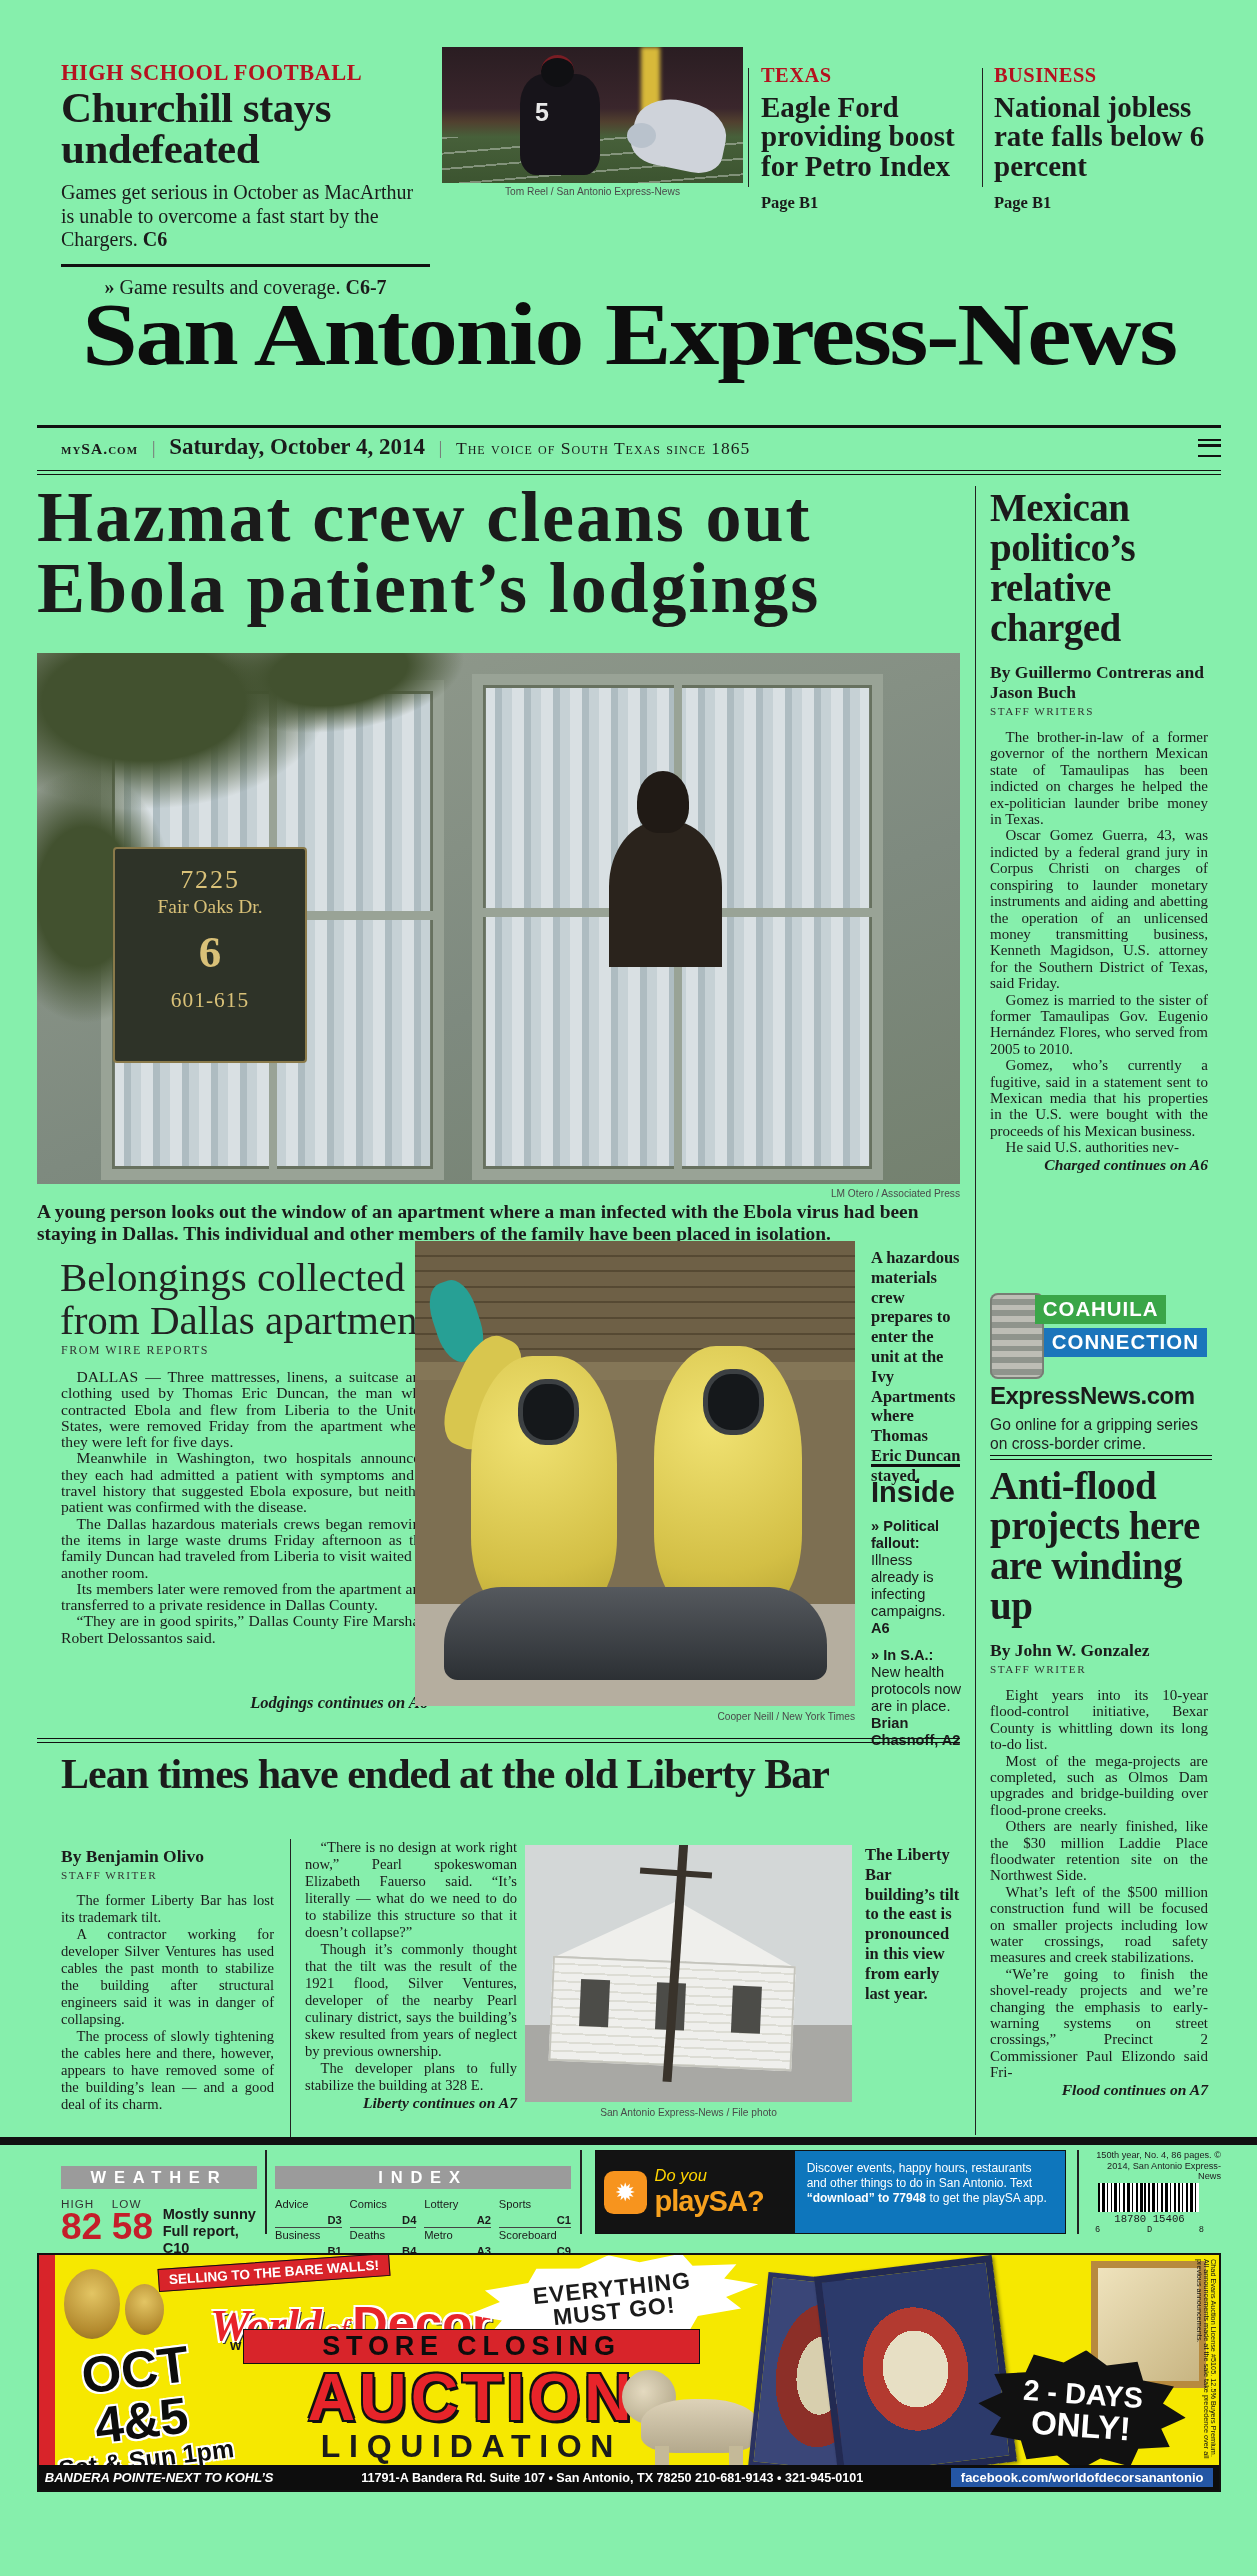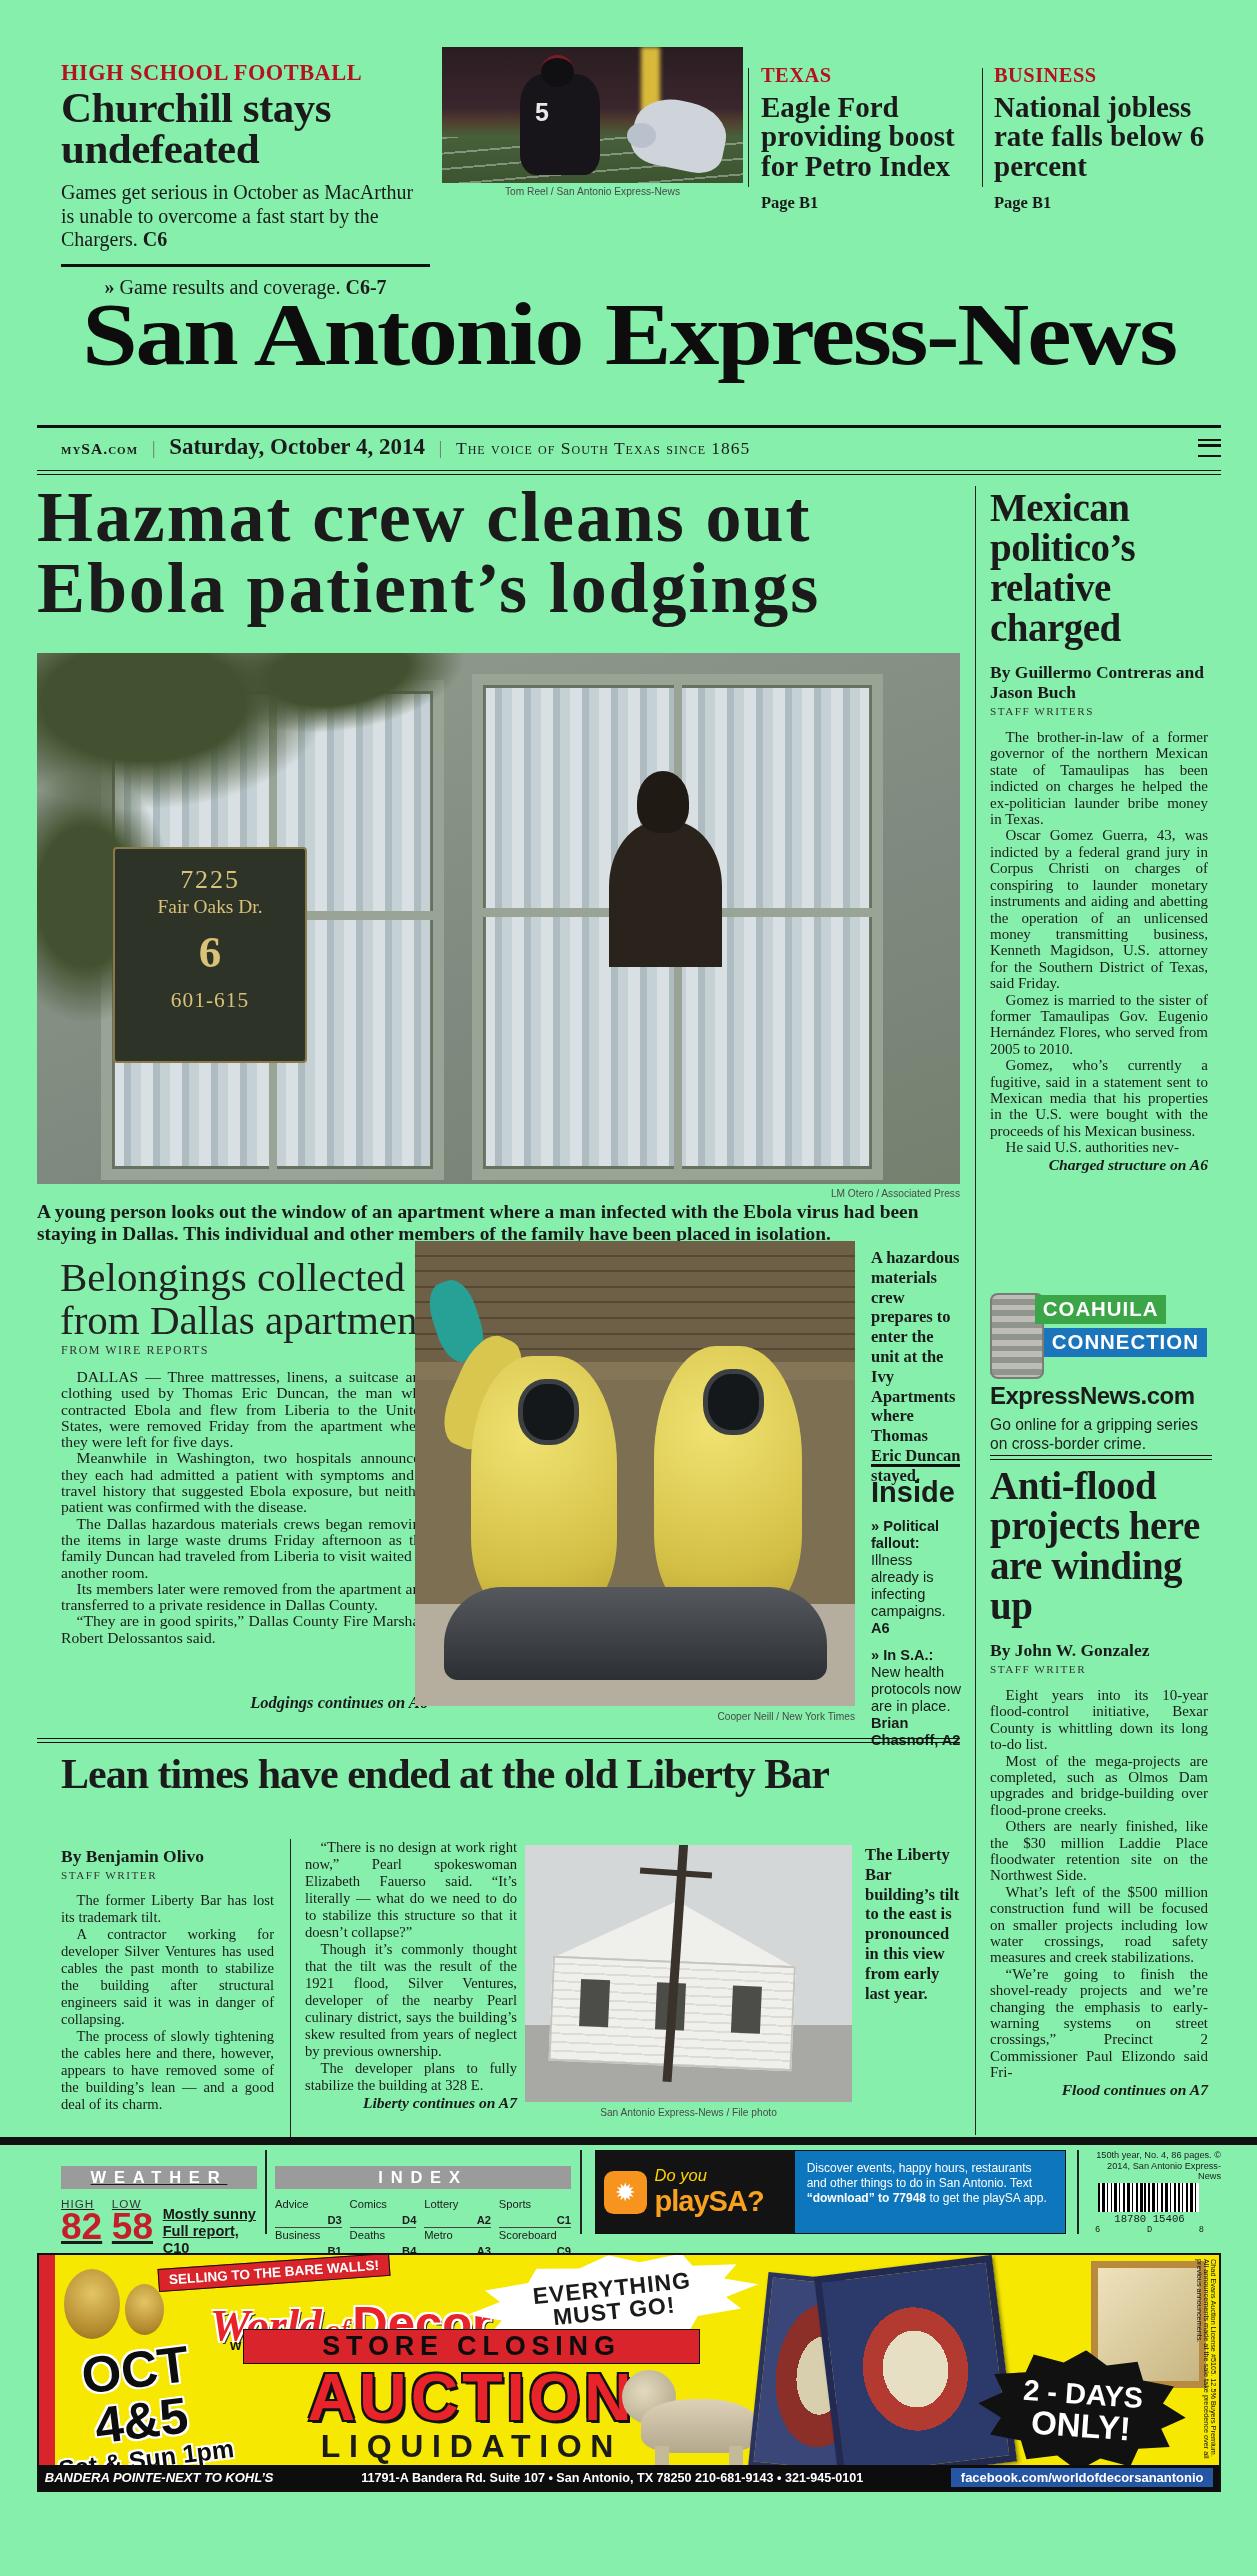--- a/index.html
+++ b/index.html
@@ -149,21 +149,21 @@
   #bldg .w1{left:29px;} #bldg .w2{left:105px;} #bldg .w3{left:181px;}
   #pole{position:absolute;left:146px;top:-5.8px;width:8.7px;height:243px;background:#39332b;transform:rotate(4deg);}
   #cross{position:absolute;left:115px;top:25px;width:72px;height:5.8px;background:#39332b;transform:rotate(4deg);}
   #lib-credit{left:525px;top:2107px;width:327px;text-align:center;}
   #lib-cap{left:865px;top:1845px;width:97px;font-weight:bold;font-size:16.5px;line-height:1.2;}
 
   
   #bigbar{left:0;top:2137px;width:1258px;height:7.8px;}
   .grayhead{background:#9b9b9b;color:#fff;font-family:"Liberation Sans",sans-serif;
      font-weight:bold;text-align:center;letter-spacing:7.8px;font-size:16.5px;line-height:23px;}
-  #wx{left:61px;top:2166px;width:196px;text-decoration:underline;}
+  #wx{left:61px;top:2166px;width:196px;}
   #wx .row{display:flex;align-items:flex-start;gap:9.7px;margin-top:7.8px;font-family:"Liberation Sans",sans-serif;}
   #wx .lbl{font-size:11.7px;color:#333;letter-spacing:1px;}
   #wx .num{font-size:37px;font-weight:bold;color:#c41e2a;line-height:.9;}
   #wx .cond{font-size:14.6px;font-weight:bold;line-height:1.15;padding-top:9.7px;}
   .stripline{top:2150px;height:84px;width:1.9px;}
   #ix{left:275px;top:2166px;width:296px;}
   #ix .grid{margin-top:7.8px;display:grid;grid-template-columns:repeat(4,1fr);grid-auto-flow:column;grid-template-rows:repeat(3,1fr);column-gap:7.8px;font-family:"Liberation Sans",sans-serif;font-size:11.2px;}
   #ix .e{display:flex;justify-content:space-between;border-bottom:1px solid #444;line-height:14.6px;}
   #ix .e b{font-weight:bold;margin-top:16px;}
   #psa{left:595px;top:2150px;width:471px;height:84px;display:flex;border:1px solid #111;box-sizing:border-box;}
@@ -354,21 +354,21 @@
     <div class="colhl">Mexican politico’s relative charged</div>
     <div class="colby">By Guillermo Contreras and Jason Buch</div>
     <div class="colrole role">STAFF WRITERS</div>
     <div class="colbody">
       <p>The brother-in-law of a former governor of the northern Mexican state of Tamaulipas has been indicted on charges he helped the ex-politician launder bribe money in Texas.</p>
       <p>Oscar Gomez Guerra, 43, was indicted by a federal grand jury in Corpus Christi on charges of conspiring to launder monetary instruments and aiding and abetting the operation of an unlicensed money transmitting business, Kenneth Magidson, U.S. attorney for the Southern District of Texas, said Friday.</p>
       <p>Gomez is married to the sister of former Tamaulipas Gov. Eugenio Hernández Flores, who served from 2005 to 2010.</p>
       <p>Gomez, who’s currently a fugitive, said in a statement sent to Mexican media that his properties in the U.S. were bought with the proceeds of his Mexican business.</p>
       <p>He said U.S. authorities nev-</p>
     </div>
-    <div class="cont colcont">Charged structure on A6</div>
+    <div class="cont colcont">Charged continues on A6</div>
   </div>
 
   <div class="abs" id="promo">
     <div id="promo-img"></div>
     <div class="promo-lbl" id="promo-l1">COAHUILA</div>
     <div class="promo-lbl" id="promo-l2">CONNECTION</div>
     <div id="promo-site">ExpressNews.com</div>
     <div id="promo-blurb">Go online for a gripping series on cross-border crime.</div>
   </div>
 

